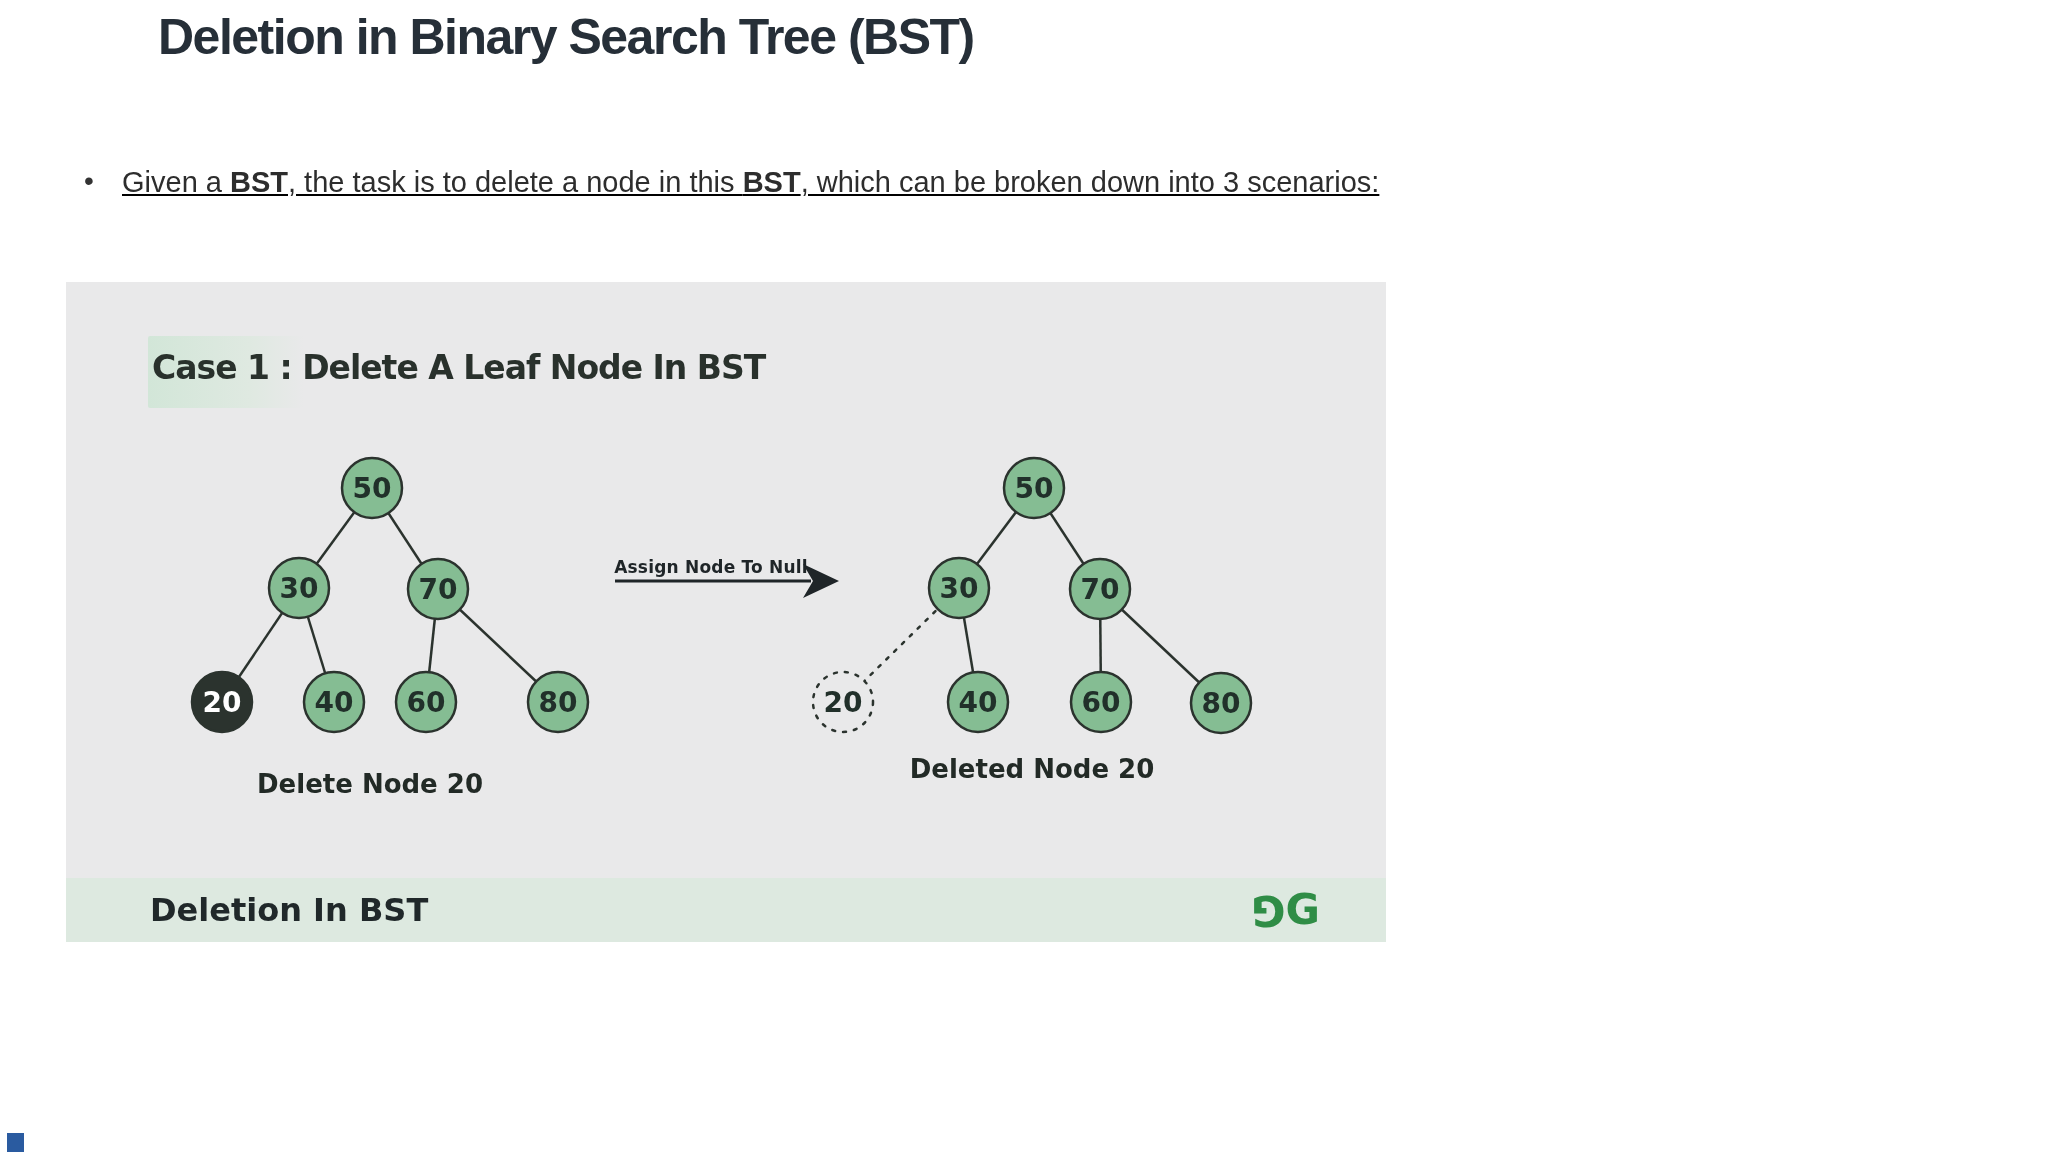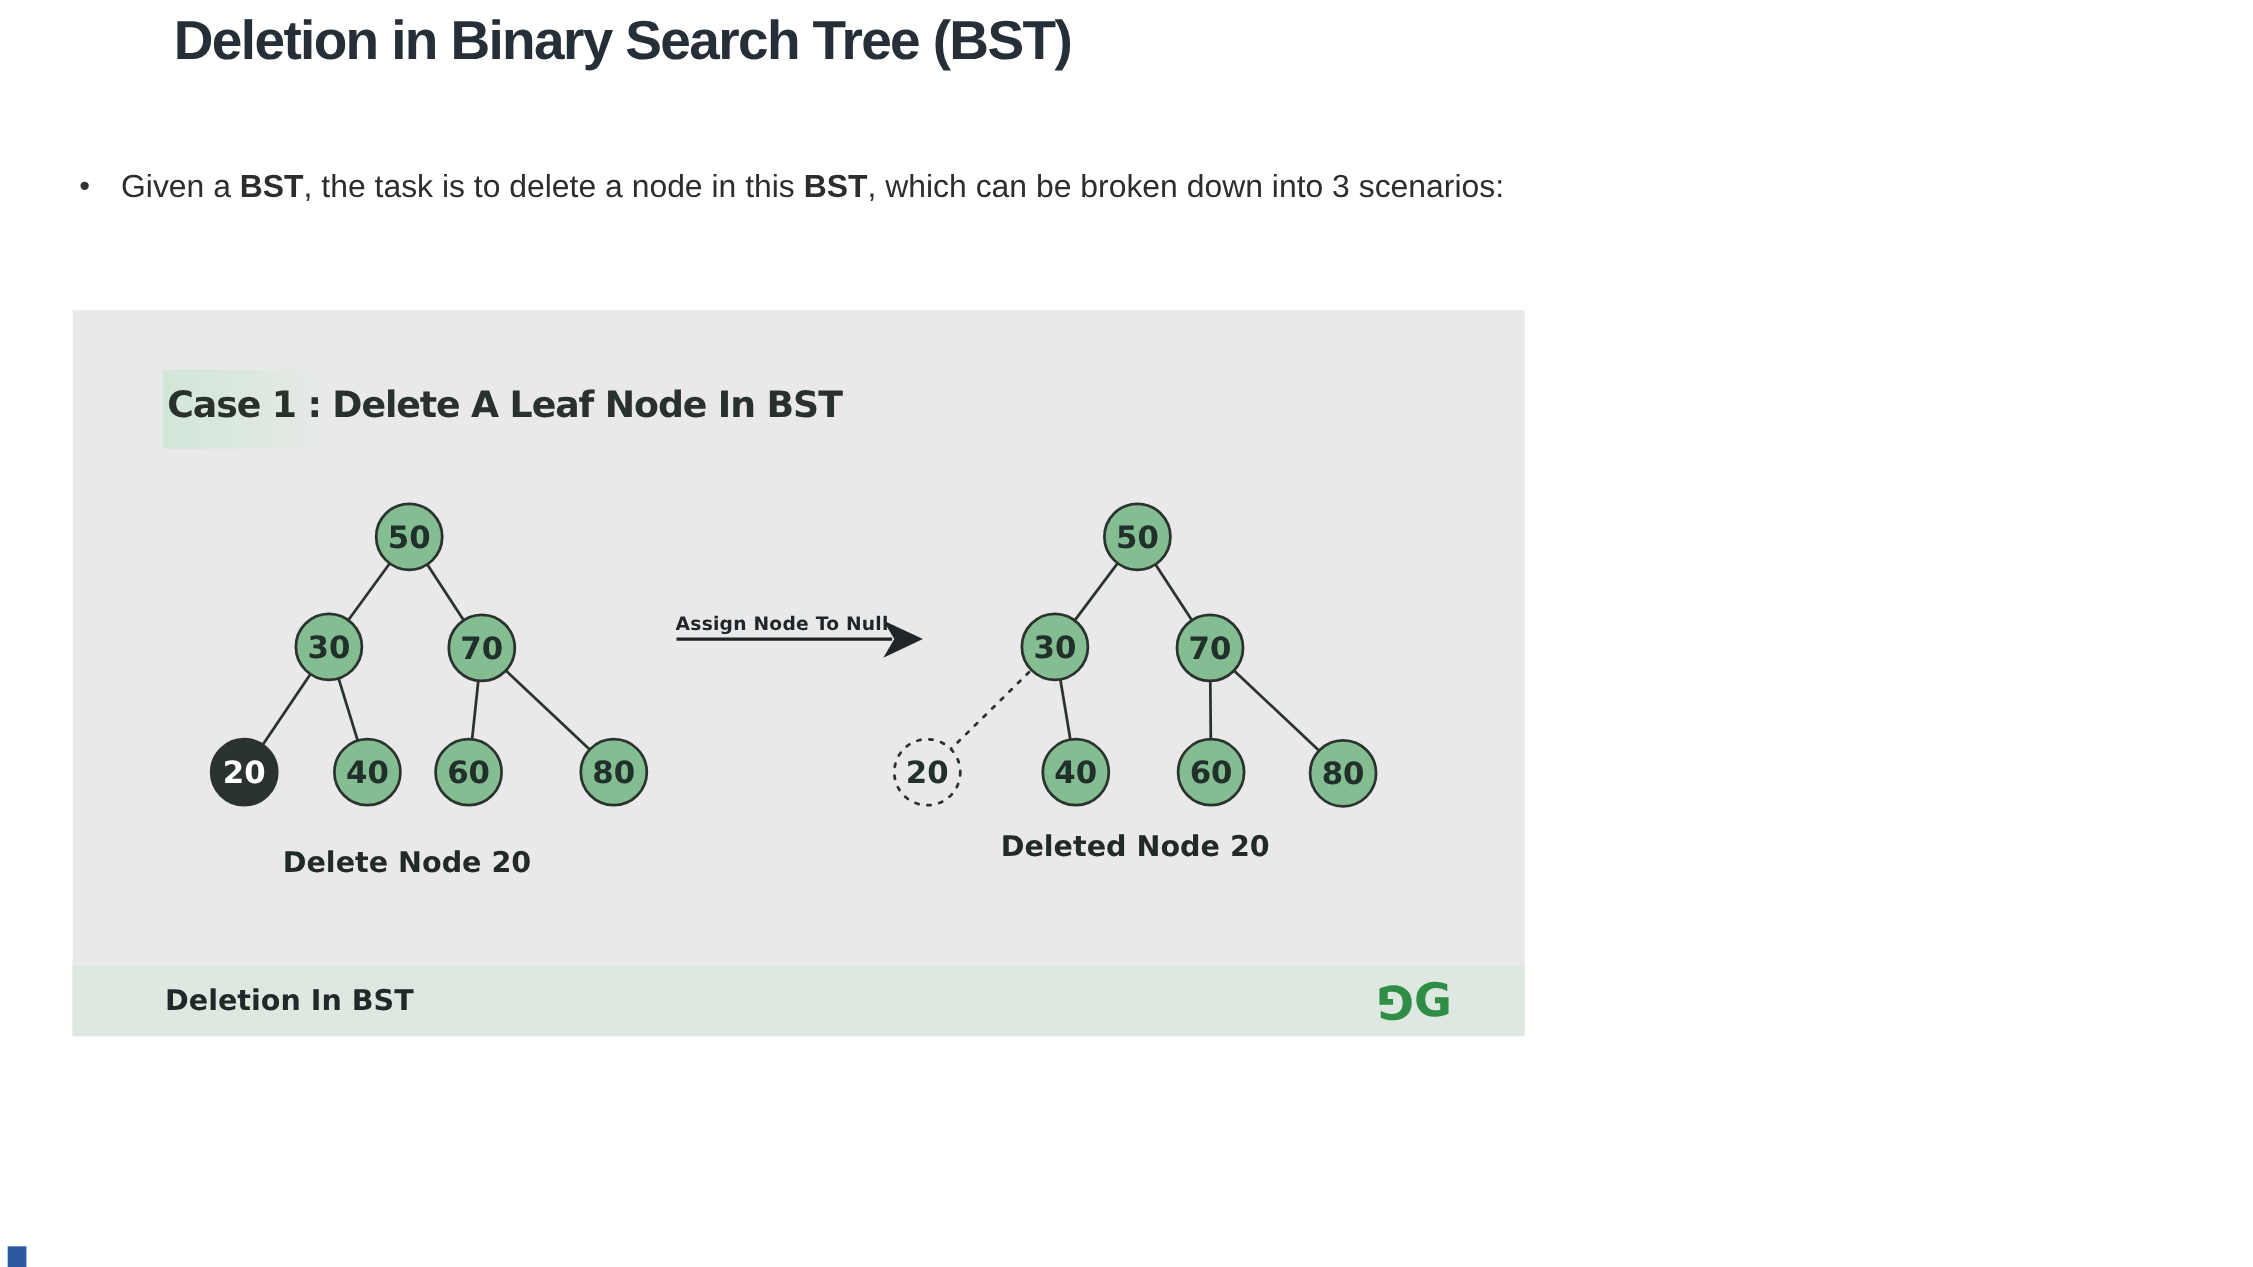--- a/index.html
+++ b/index.html
@@ -13,21 +13,21 @@
   }
 
   
   .doc-title {
     position: absolute; left: 158px; top: 8px;
     font-size: 50px; font-weight: 700; letter-spacing: -1.5px;
     color: #262f38; margin: 0; text-align: center;
   }
   .bullet-list {
     position: absolute; left: 66px; top: 146px;
-    margin: 4px; padding: 0; list-style: none;
+    margin: 16px; padding: 0; list-style: none; text-decoration: underline;
   }
   .bullet-list li {
     position: relative; padding-left: 40px;
     font-size: 29px; line-height: 40px; color: #2d2d2d;
     margin-bottom: 22px; white-space: nowrap;
   }
   .bullet-list li::before {
     content: "\2022";
     position: absolute; left: 2px; top: -1px;
     font-size: 28px; color: #333;
@@ -77,21 +77,21 @@
   }
 
   .panel-footer {
     position: absolute; left: 0; bottom: 0;
     width: 100%; height: 64px;
     background: #dde9e0;
     display: flex; align-items: center;
   }
   .panel-footer .footer-label {
     margin-left: 84px;
-    font-size: 26px; font-weight: 600; color: #20282a;
+    font-size: 32px; font-weight: 600; color: #20282a;
     font-family: "DejaVu Sans", sans-serif;
   }
   .gfg-logo {
     margin-left: auto; margin-right: 72px;
     display: flex; align-items: center;
     color: #2f8d46; font-weight: 700; font-size: 42px; line-height: 1;
     font-family: "DejaVu Sans", sans-serif;
     letter-spacing: -6px;
   }
   .gfg-logo .flip { display: inline-block; transform: rotate(180deg); }

